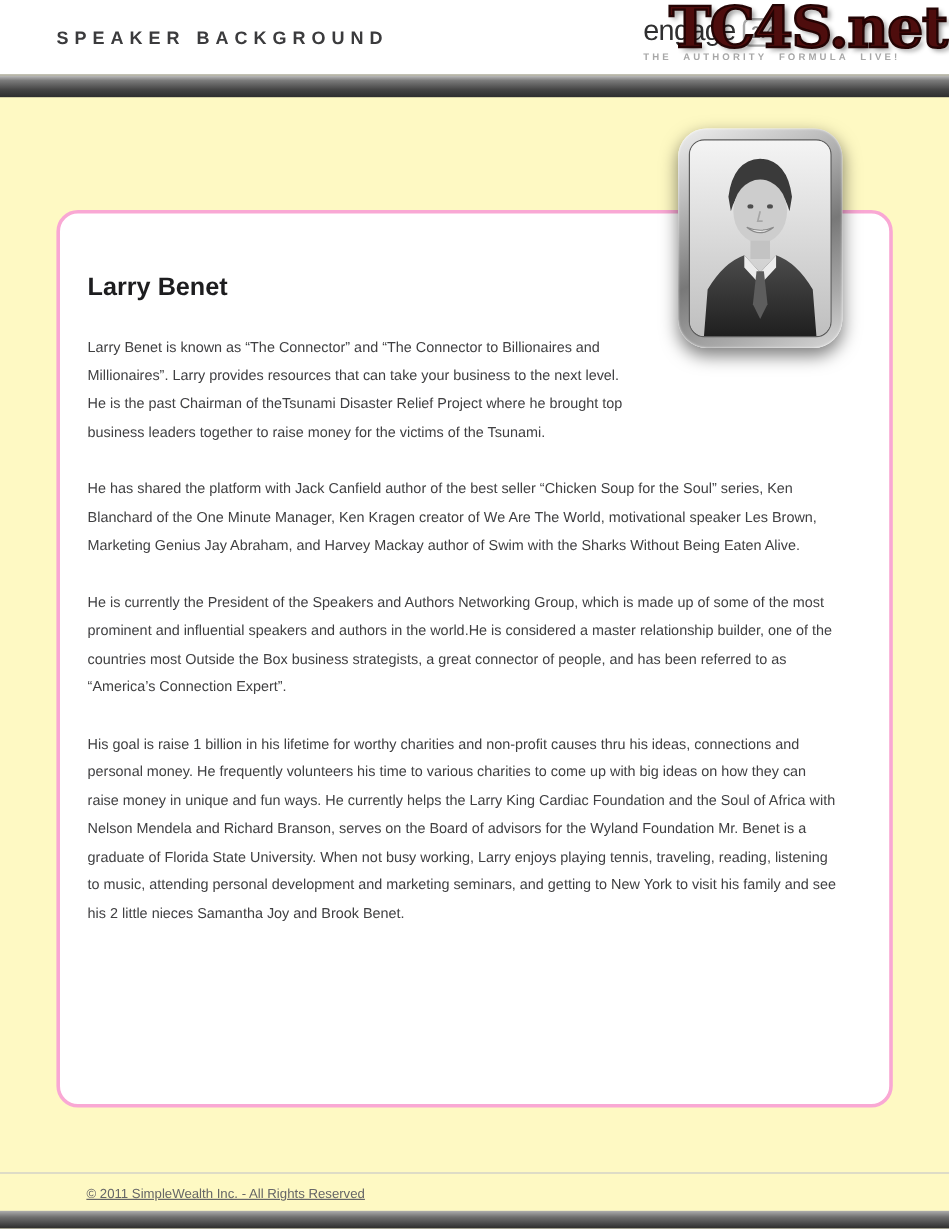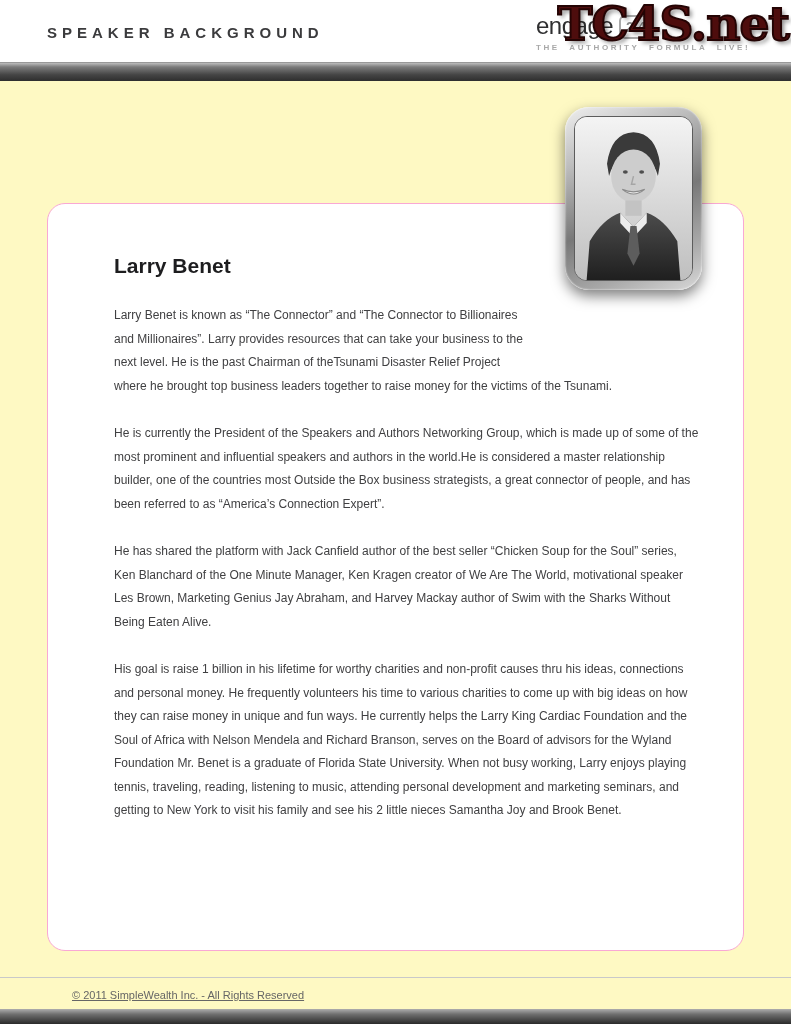--- a/index.html
+++ b/index.html
@@ -47,25 +47,24 @@
   }
   .bar-bottom {
     position: absolute; bottom: 0; left: 0; width: 100%; height: 15px;
     background: linear-gradient(to bottom, #aeaeae 0%, #6f6f6f 35%, #2a2a2a 100%);
   }
 
   
   .card {
     position: absolute; left: 47px; top: 175px;
     width: 697px; height: 748px;
-    border: 1px solid #f9a8d4;
+    border: 3px solid #f9a8d4;
     border-radius: 18px;
     background: #fff;
-    padding: 50px 42px 0 66px;
-    margin-top: 28px;
+    padding: 50px 42px 0 23px;
   }
   .speaker-name {
     font-size: 21px; font-weight: bold; color: #1d1d1f;
     margin-bottom: 26px;
   }
   .bio p {
     font-size: 12px; line-height: 23.5px; color: #404042;
     margin-bottom: 24px;
   }
   .photo-wrap-spacer { float: right; width: 175px; height: 52px; }
@@ -142,22 +141,22 @@
 
     <div class="wm wm-top">TC4S.net</div>
   </div>
 
   <div class="bar-top"></div>
 
   <div class="card">
     <div class="speaker-name">Larry Benet</div>
     <div class="bio">
       <p><span class="photo-wrap-spacer"></span><span>Larry Benet is known as “The Connector” and “The Connector to Billionaires and Millionaires”. Larry provides resources that can take your business to the next level. He is the past Chairman of theTsunami Disaster Relief Project where he brought top business leaders together to raise money for the victims of the Tsunami.</span></p>
+      <p>He has shared the platform with Jack Canfield author of the best seller “Chicken Soup for the Soul” series, Ken Blanchard of the One Minute Manager, Ken Kragen creator of We Are The World, motivational speaker Les Brown, Marketing Genius Jay Abraham, and Harvey Mackay author of Swim with the Sharks Without Being Eaten Alive.</p>
       <p>He is currently the President of the Speakers and Authors Networking Group, which is made up of some of the most prominent and influential speakers and authors in the world.He is considered a master relationship builder, one of the countries most Outside the Box business strategists, a great connector of people, and has been referred to as “America’s Connection Expert”.</p>
-      <p>He has shared the platform with Jack Canfield author of the best seller “Chicken Soup for the Soul” series, Ken Blanchard of the One Minute Manager, Ken Kragen creator of We Are The World, motivational speaker Les Brown, Marketing Genius Jay Abraham, and Harvey Mackay author of Swim with the Sharks Without Being Eaten Alive.</p>
       <p>His goal is raise 1 billion in his lifetime for worthy charities and non-profit causes thru his ideas, connections and personal money. He frequently volunteers his time to various charities to come up with big ideas on how they can raise money in unique and fun ways. He currently helps the Larry King Cardiac Foundation and the Soul of Africa with Nelson Mendela and Richard Branson, serves on the Board of advisors for the Wyland Foundation Mr. Benet is a graduate of Florida State University. When not busy working, Larry enjoys playing tennis, traveling, reading, listening to music, attending personal development and marketing seminars, and getting to New York to visit his family and see his 2 little nieces Samantha Joy and Brook Benet.</p>
     </div>
   </div>
 
   <div class="portrait">
     <div class="portrait-inner">
       <svg viewBox="0 0 116 160" preserveAspectRatio="xMidYMid slice">
         <defs>
           <linearGradient id="bgGrad" x1="0" y1="0" x2="0" y2="1">
             <stop offset="0" stop-color="#f4f4f4"></stop>

